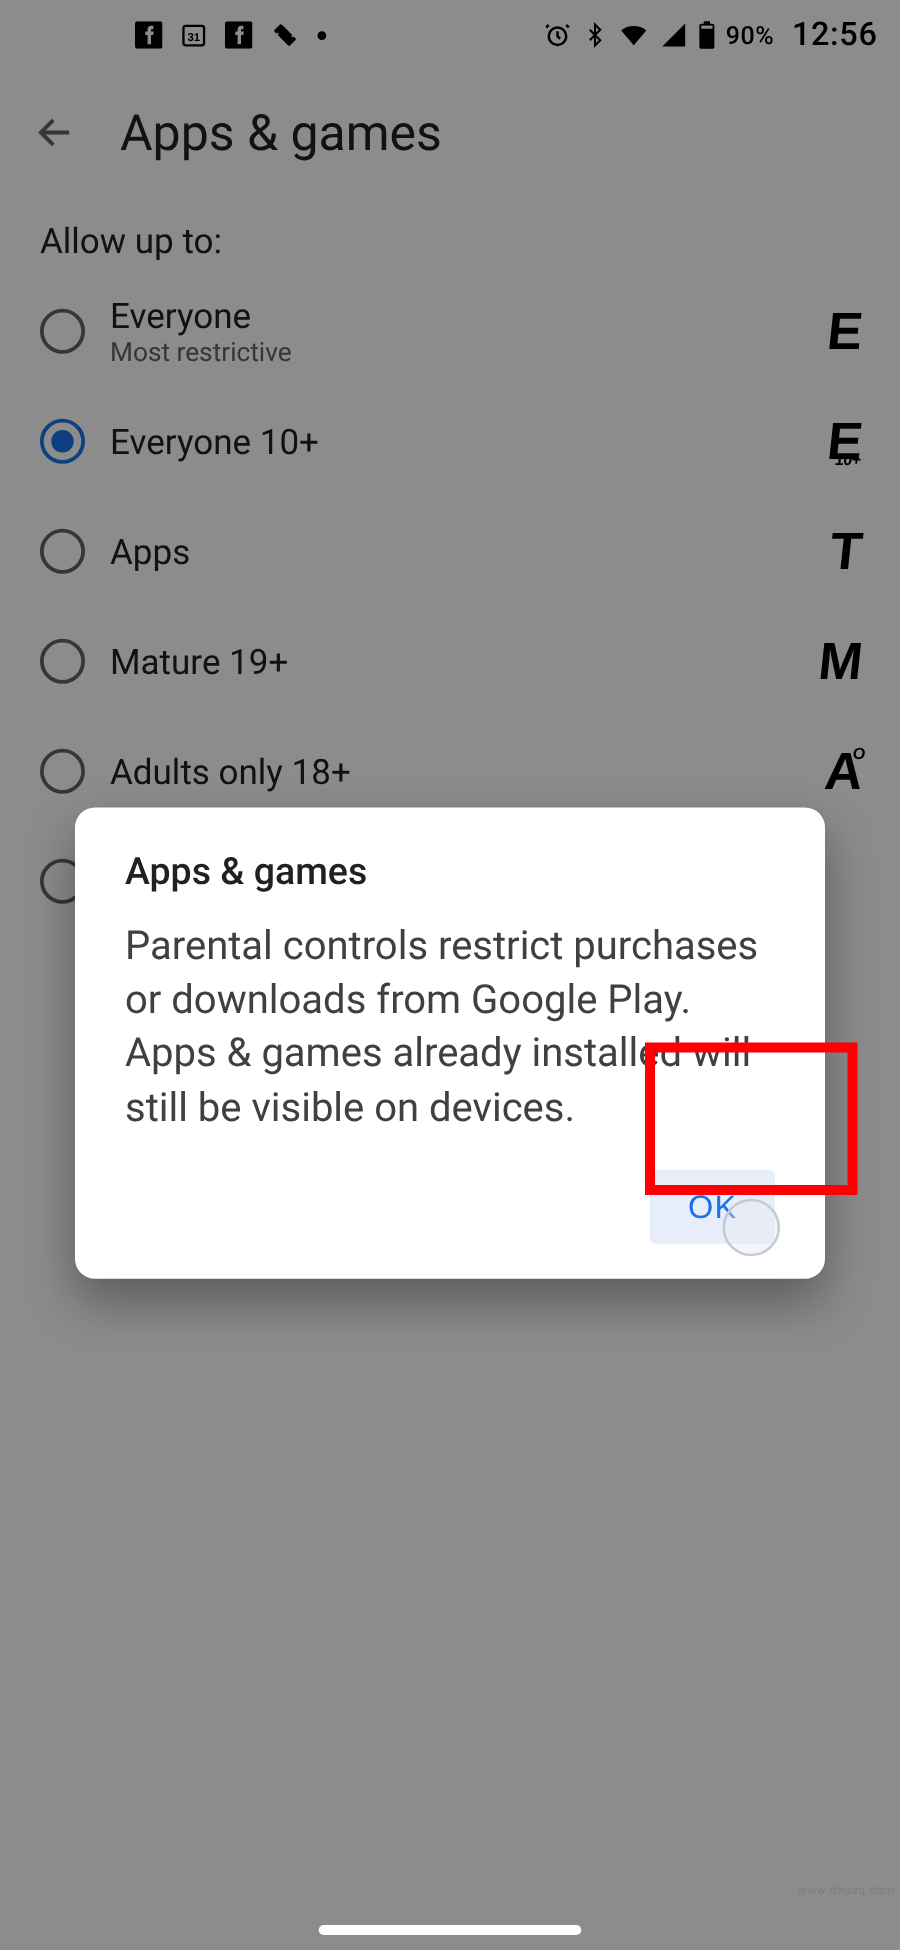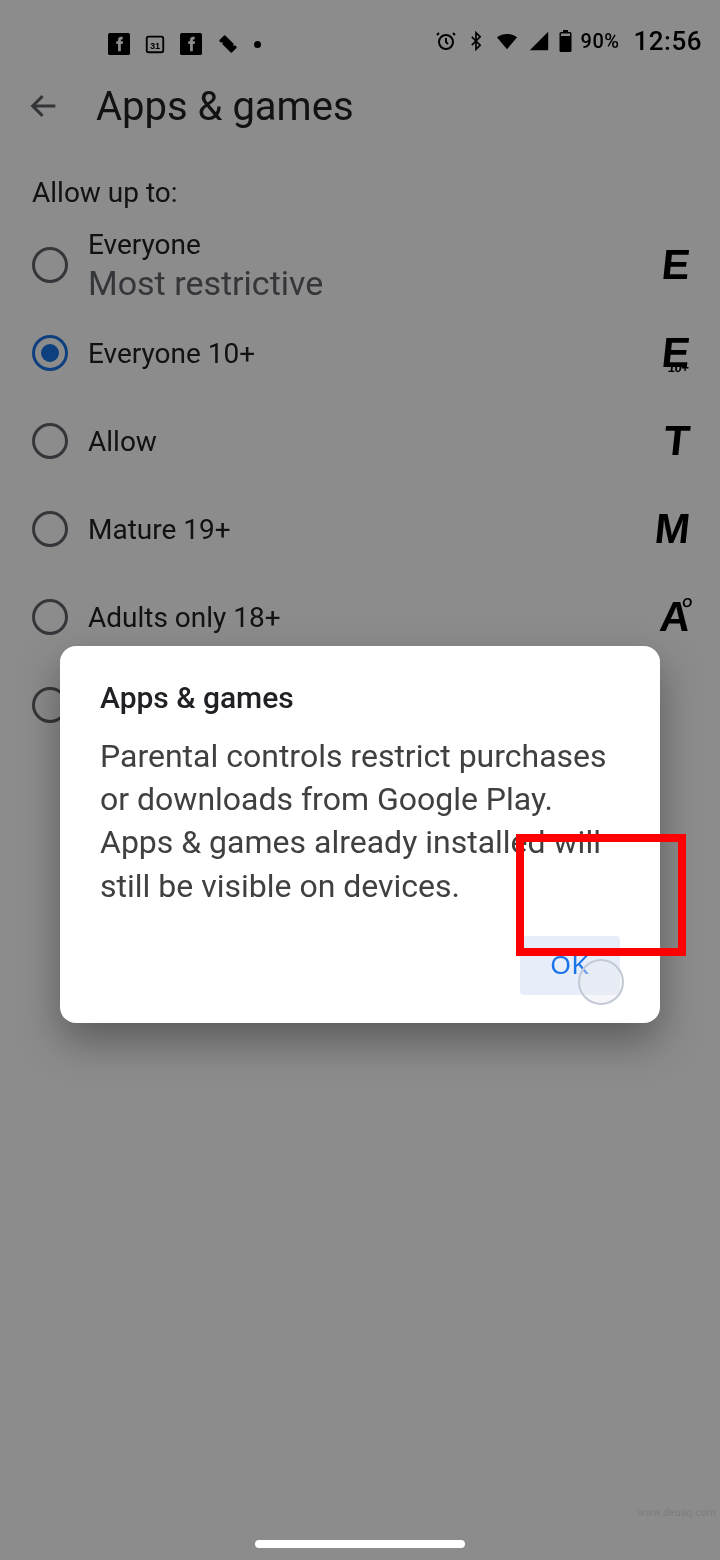--- a/index.html
+++ b/index.html
@@ -1,41 +1,41 @@
 <!DOCTYPE html>
 <html><head>
 <meta charset="utf-8">
 <style>
   * { box-sizing: border-box; margin: 0; padding: 0; }
   html, body { width: 720px; height: 1560px; font-family: Roboto, "Helvetica Neue", Arial, sans-serif; background: #ffffff; position: relative; overflow: hidden; }
   .screen { width: 720px; height: 1560px; background: #ffffff; position: relative; }
 
   
-  .status-bar { height: 56px; background: #ffffff; display: flex; align-items: flex-end; padding: 0 18px; font-size: 24px; color: #000; font-weight: 500; }
+  .status-bar { height: 56px; background: #ffffff; display: flex; align-items: center; padding: 0 18px; font-size: 24px; color: #000; font-weight: 500; }
   .status-left { display: flex; align-items: center; gap: 14px; padding-left: 90px; }
   .status-right { margin-left: auto; display: flex; align-items: center; gap: 8px; }
   .status-bar svg { display: block; }
   .battery-text { font-size: 20px; letter-spacing: 0.5px; }
   .time-text { font-size: 26px; letter-spacing: 0.5px; margin-left: 6px; }
 
   
   .header { height: 100px; display: flex; align-items: center; padding: 0 20px; gap: 28px; }
   .back-btn { width: 48px; height: 48px; display:flex; align-items:center; justify-content:center; }
   .header-title { font-size: 40px; color: #202124; font-weight: 400; }
 
   
   .section-label { font-size: 28px; font-weight: 400; color: #202124; padding: 20px 32px 12px; }
   .option-list { padding: 0 32px; }
   .option { display: flex; align-items: center; height: 88px; gap: 20px; }
   .radio { width: 36px; height: 36px; border-radius: 50%; border: 3px solid #5f6368; background: #fff; position: relative; flex: 0 0 36px; }
   .radio.selected { border-color: #1a73e8; }
   .radio.selected::after { content: ""; position: absolute; left: 50%; top: 50%; width: 18px; height: 18px; background: #1a73e8; border-radius: 50%; transform: translate(-50%, -50%); }
   .option-text { display: flex; flex-direction: column; justify-content: center; }
   .option-title { font-size: 28px; color: #202124; }
-  .option-sub { font-size: 34px; color: #5f6368; margin-top: 2px; }
+  .option-sub { font-size: 21px; color: #5f6368; margin-top: 2px; }
   .rating-badge { margin-left: auto; font-family: Impact, "Arial Black", sans-serif; font-weight: 900; font-size: 42px; letter-spacing: -2px; color: #000; transform: skewX(-6deg); position: relative; }
   .rating-badge .sub { position: absolute; bottom: 2px; right: -2px; font-size: 13px; font-weight: 900; letter-spacing: -0.5px; transform: skewX(0deg); }
   .rating-badge.AO::after { content: ""; }
 
   
   .scrim { position: absolute; inset: 0; background: rgba(0,0,0,0.45); }
 
   
   .dialog { position: absolute; left: 60px; right: 60px; top: 646px; background: #fff; border-radius: 16px; padding: 34px 40px 28px; box-shadow: 0 18px 40px rgba(0,0,0,0.35); }
   .dialog-title { font-size: 30px; color: #202124; font-weight: 500; margin-bottom: 18px; }
@@ -146,21 +146,21 @@
       <div class="radio selected"></div>
       <div class="option-text">
         <div class="option-title">Everyone 10+</div>
       </div>
       <div class="rating-badge"><span>E</span><span class="sub">10+</span></div>
     </div>
 
     <div class="option">
       <div class="radio"></div>
       <div class="option-text">
-        <div class="option-title">Allow</div>
+        <div class="option-title">Apps</div>
       </div>
       <div class="rating-badge">T</div>
     </div>
 
     <div class="option">
       <div class="radio"></div>
       <div class="option-text">
         <div class="option-title">Mature 19+</div>
       </div>
       <div class="rating-badge">M</div>

